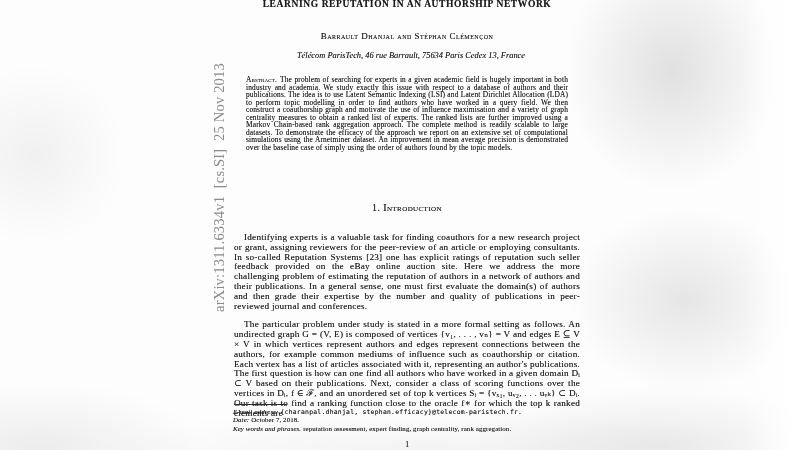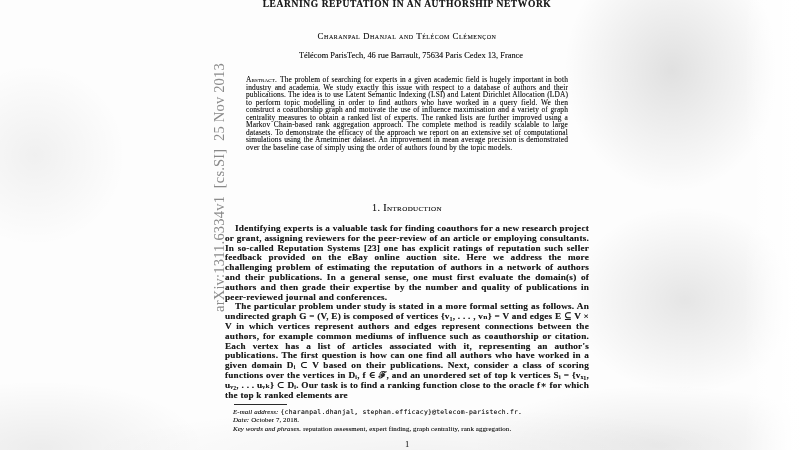--- a/index.html
+++ b/index.html
@@ -58,20 +58,21 @@
     position: absolute; top: 31px; left: 0; right: 0;
     text-align: center;
     font-variant: small-caps;
     font-size: 9px;
     letter-spacing: 0.5px;
   }
 
   .paper-affiliation {
     position: absolute; top: 51px; left: 8px; right: 0;
     text-align: center;
+    font-style: italic;
     font-size: 8.4px;
   }
 
   .abstract {
     position: absolute; top: 76px; left: 21px; width: 322px;
     font-size: 7.4px;
     line-height: 7.5px;
     letter-spacing: 0.15px;
     text-align: justify;
   }
@@ -89,21 +90,21 @@
     letter-spacing: 0.4px;
   }
 
   .body-text {
     position: absolute; top: 224px; left: 0; width: 364px;
     font-size: 9.2px;
     line-height: 9.8px;
     letter-spacing: 0.22px;
     text-align: justify;
   }
-  .body-text p { margin: 0; text-indent: 10px; font-weight: bold; }
+  .body-text p { margin: 9px; text-indent: 10px; }
 
   .footnote-rule {
     position: absolute; top: 404px; left: 9px;
     width: 53px; height: 1px;
     background: #2a2a2a;
   }
 
   .footnotes {
     position: absolute; top: 408px; left: 0; width: 364px;
     font-size: 6.9px;
@@ -129,21 +130,21 @@
 <body>
 
 <div class="screen">
 
   <div class="arxiv-stamp">arXiv:1311.6334v1  [cs.SI]  25 Nov 2013</div>
 
   <div class="page-col">
 
     <h1 class="paper-title">LEARNING REPUTATION IN AN AUTHORSHIP NETWORK</h1>
 
-    <div class="paper-authors">Charanpal Dhanjal and Télécom Clémençon</div>
+    <div class="paper-authors">Barrault Dhanjal and Stéphan Clémençon</div>
 
     <div class="paper-affiliation">Télécom ParisTech, 46 rue Barrault, 75634 Paris Cedex 13, France</div>
 
     <div class="abstract">
       <span class="abstract-label">Abstract.</span><span>The problem of searching for experts in a given academic field is hugely important in both industry and academia. We study exactly this issue with respect to a database of authors and their publications. The idea is to use Latent Semantic Indexing (LSI) and Latent Dirichlet Allocation (LDA) to perform topic modelling in order to find authors who have worked in a query field. We then construct a coauthorship graph and motivate the use of influence maximisation and a variety of graph centrality measures to obtain a ranked list of experts. The ranked lists are further improved using a Markov Chain-based rank aggregation approach. The complete method is readily scalable to large datasets. To demonstrate the efficacy of the approach we report on an extensive set of computational simulations using the Arnetminer dataset. An improvement in mean average precision is demonstrated over the baseline case of simply using the order of authors found by the topic models.</span>
     </div>
 
     <div class="section-heading">1. Introduction</div>
 
     <div class="body-text">

